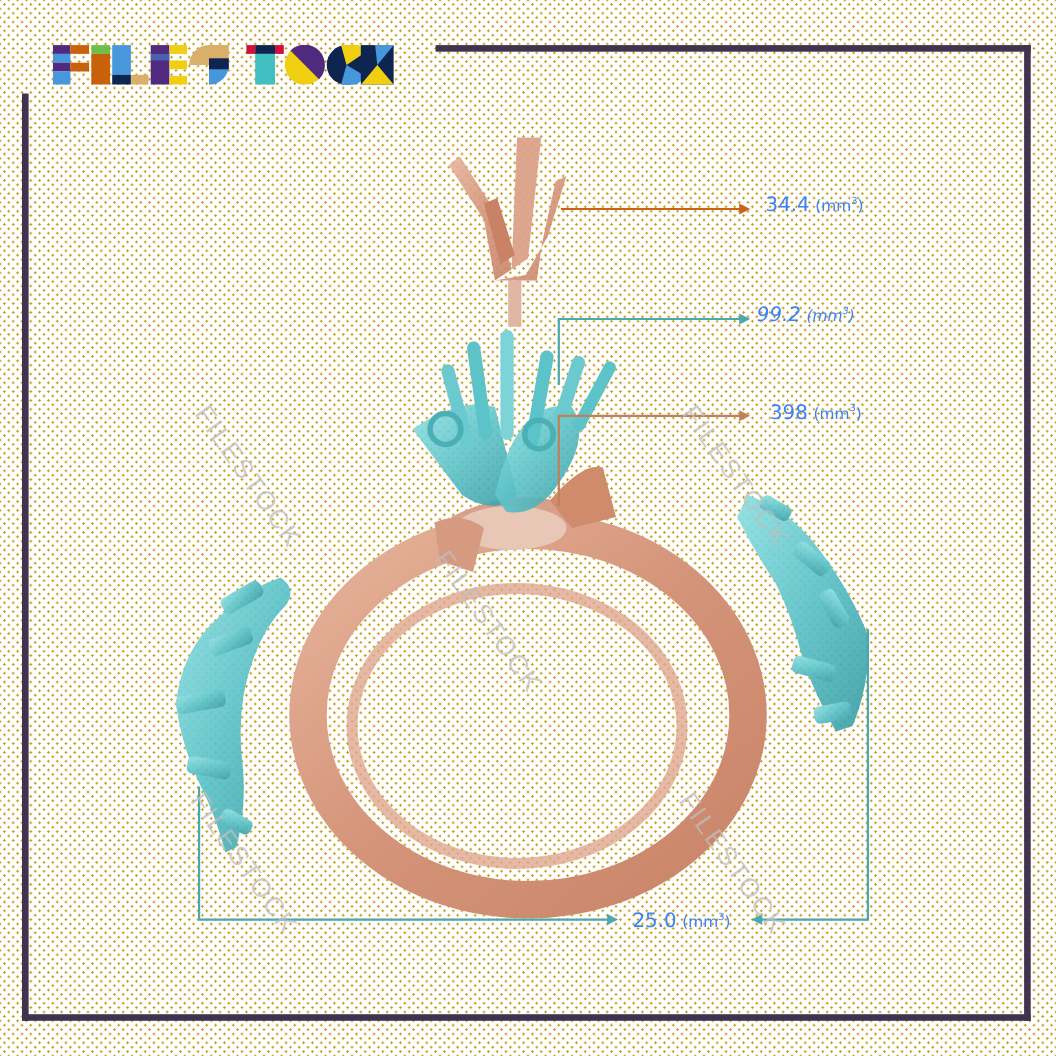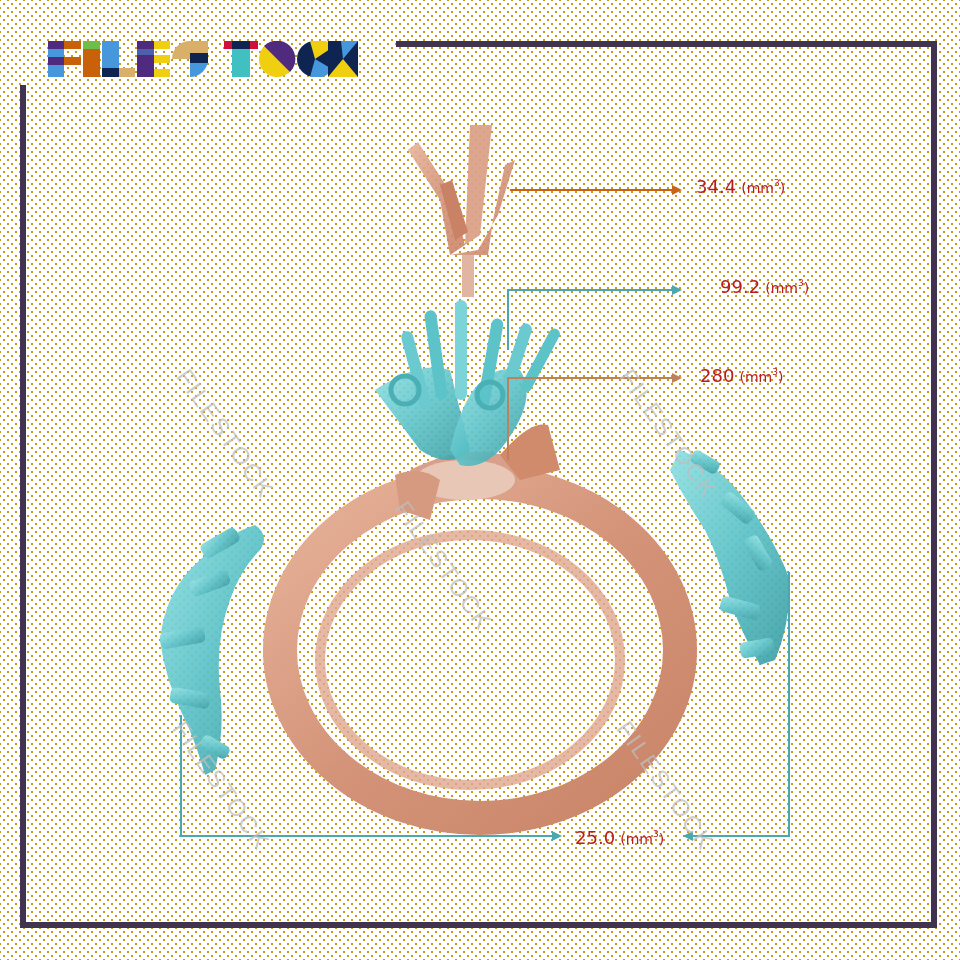--- a/index.html
+++ b/index.html
@@ -8,21 +8,21 @@
     background-color:#ffffff;
     background-image:
       radial-gradient(circle, #c99a1c 0.9px, transparent 1.1px),
       radial-gradient(circle, #c99a1c 0.9px, transparent 1.1px);
     background-size:8px 8px, 8px 8px;
     background-position:0 0, 4px 4px;
     font-family:"DejaVu Sans", sans-serif;
   }
   .frame { position:absolute; background:#3f3350; }
   .logo { position:absolute; left:48px; top:41px; width:310px; height:36px; }
-  .label { position:absolute; color:#b91c1c; white-space:nowrap; }
+  .label { position:absolute; color:#3b82f6; white-space:nowrap; }
   .label .num { font-size:18px; }
   .label .unit { font-size:14px; }
   .label sup { font-size:9px; vertical-align:7px; }
   .watermark {
     position:absolute; color:rgba(190,190,190,0.75);
     font-family:"Liberation Sans", sans-serif; font-size:24px; letter-spacing:2px;
     transform-origin:left center; transform:rotate(55deg);
   }
   svg.overlay { position:absolute; left:0; top:0; }
 </style>
@@ -163,24 +163,24 @@
 <div class="watermark" style="left:182px;top:358px;">FILESTOCK</div>
 <div class="watermark" style="left:400px;top:490px;">FILESTOCK</div>
 <div class="watermark" style="left:625px;top:358px;">FILESTOCK</div>
 <div class="watermark" style="left:178px;top:710px;">FILESTOCK</div>
 <div class="watermark" style="left:622px;top:710px;">FILESTOCK</div>
 
 <div class="label" style="left:696px;top:176px;">
   <span class="num">34.4</span>
   <span class="unit"><span>(mm</span><sup>3</sup><span>)</span></span>
 </div>
-<div class="label" style="left:720px;top:276px;">
+<div class="label" style="left:688px;top:276px;font-style:italic;">
   <span class="num">99.2</span>
   <span class="unit"><span>(mm</span><sup>3</sup><span>)</span></span>
 </div>
 <div class="label" style="left:700px;top:365px;">
-  <span class="num">280</span>
+  <span class="num">398</span>
   <span class="unit"><span>(mm</span><sup>3</sup><span>)</span></span>
 </div>
 <div class="label" style="left:575px;top:827px;">
   <span class="num">25.0</span>
   <span class="unit"><span>(mm</span><sup>3</sup><span>)</span></span>
 </div>
 
 </body></html>

